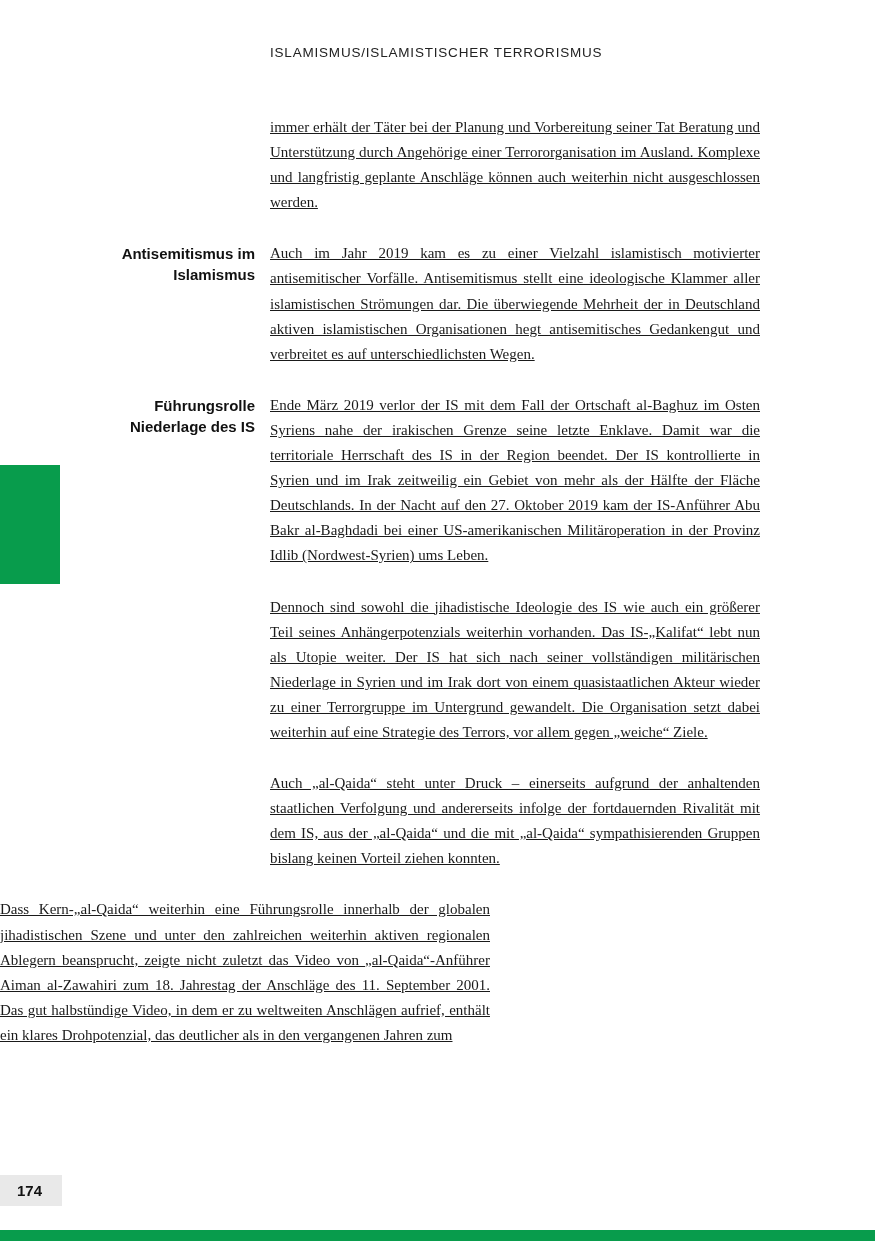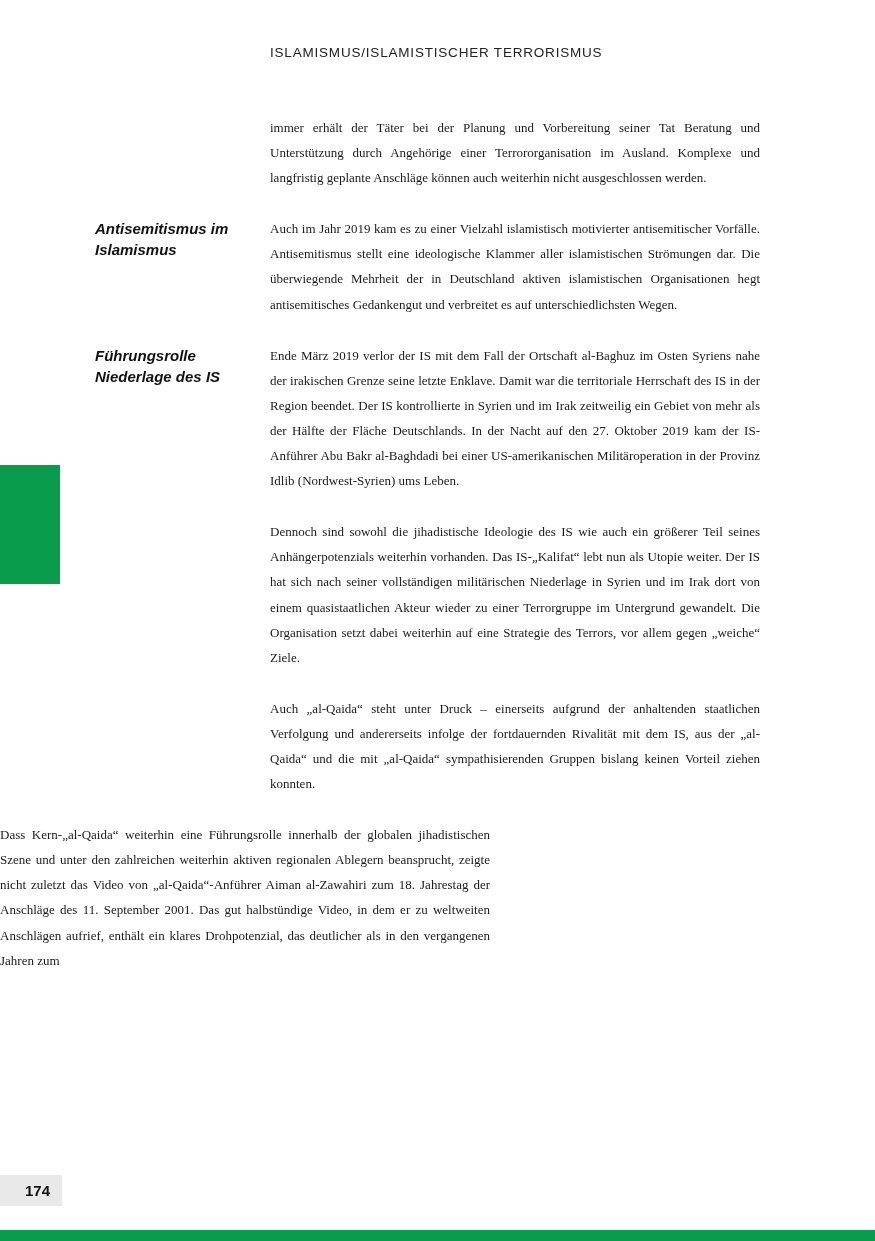--- a/index.html
+++ b/index.html
@@ -31,40 +31,41 @@
     position: absolute;
     top: 115px;
     left: 0;
     width: 760px;
   }
   .section { display: flex; }
   .label-col {
     width: 270px;
     flex: 0 0 270px;
     padding-right: 15px;
-    font-style: italic;
+    text-align: right;
   }
   .margin-label {
     font-family: "Liberation Sans", sans-serif;
     font-weight: bold;
     font-size: 15px;
     line-height: 21px;
     color: #111;
     padding-top: 2px;
     margin-left: 95px;
   }
   .text-col {
     width: 490px;
     flex: 0 0 490px;
   }
   .text-col p {
-    font-size: 13px;
+    font-size: 15px;
     line-height: 25.1px;
     text-align: justify;
     margin-bottom: 26px;
+    text-decoration: underline;
   }
   .text-col p:last-child { margin-bottom: 26px; }
 
   
   .side-tab {
     position: absolute;
     left: 0;
     top: 465px;
     width: 60px;
     height: 119px;
@@ -140,21 +141,21 @@
     height: 31px;
     background: #e9e9e9;
     display: flex;
     align-items: center;
   }
   .page-number {
     font-family: "Liberation Sans", sans-serif;
     font-weight: bold;
     font-size: 15px;
     color: #111;
-    padding-left: 25px;
+    padding-left: 17px;
   }
   .bottom-bar {
     position: absolute;
     left: 0;
     bottom: 0;
     width: 875px;
     height: 11px;
     background: #089c4c;
   }
 </style>

